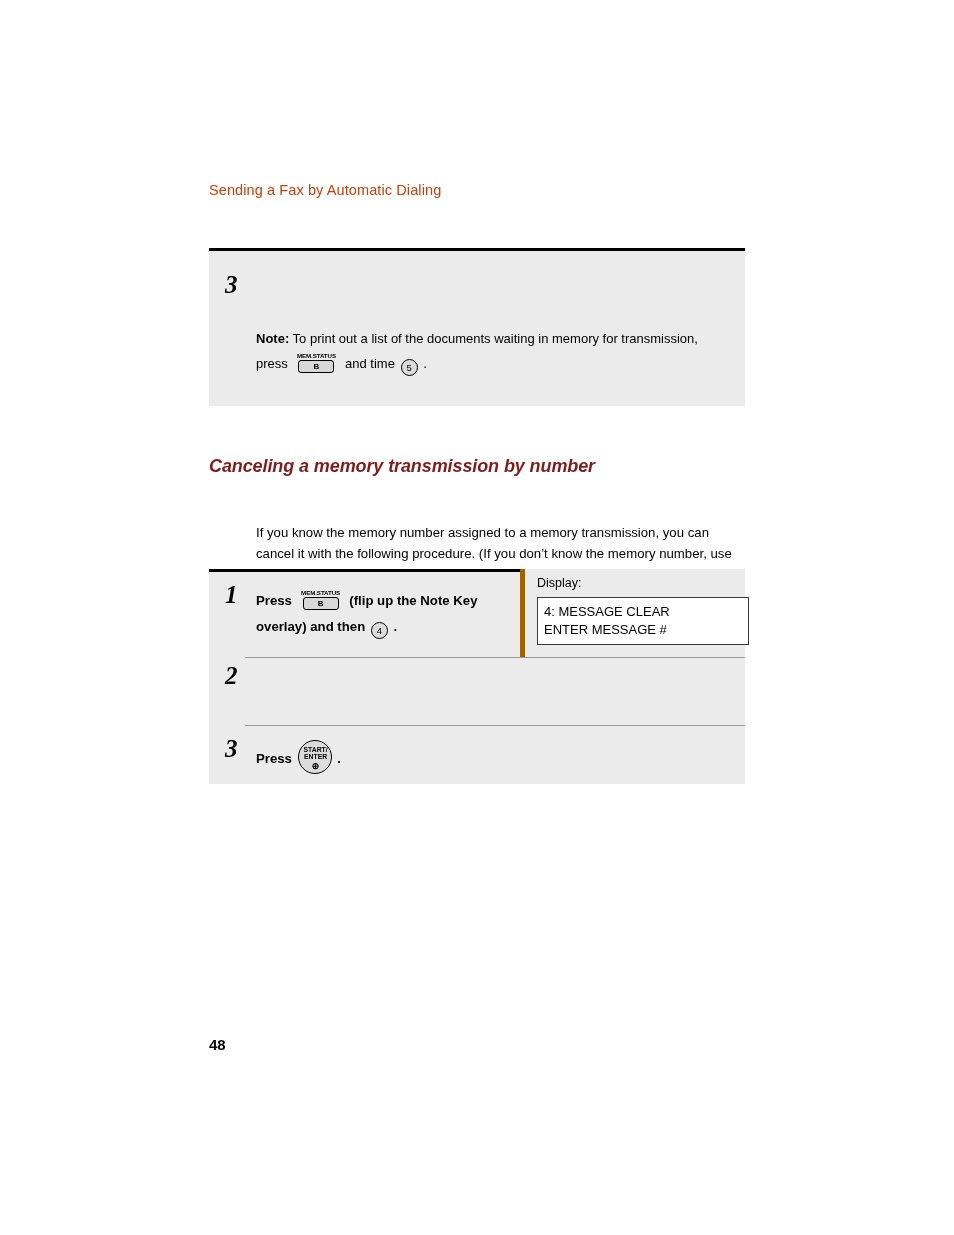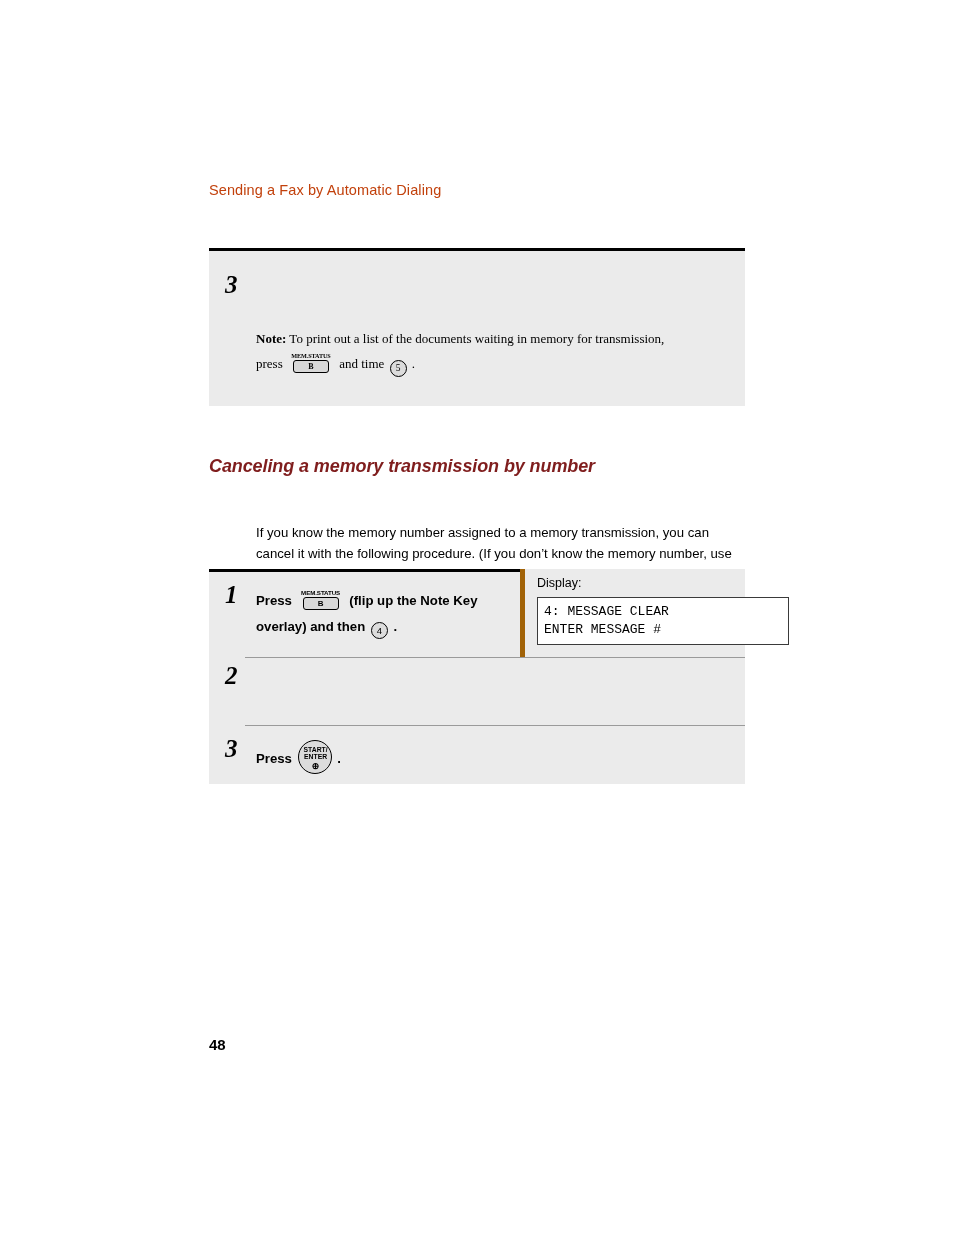--- a/index.html
+++ b/index.html
@@ -217,30 +217,29 @@
   }
   .display-label {
     position: absolute;
     left: 12px; top: 7px;
     font-size: 12.5px;
     color: #000;
   }
   .display-screen {
     position: absolute;
     left: 12px; top: 28px;
-    width: 252px;
+    width: 212px;
     height: 48px;
     border: 1px solid #3a3a3a;
     background: #ffffff;
     box-sizing: border-box;
     padding: 5px 6px 0 6px;
     font-size: 13px;
     line-height: 1.35;
     color: #000;
-    font-family: Liberation Mono, monospace;
   }
 
   .hr-thin {
     position: absolute;
     height: 0;
     border-top: 1px solid #9a9a9a;
   }
 
   
   .page-number {
@@ -259,21 +258,21 @@
 <div class="page">
 
   <div class="running-head">Sending a Fax by Automatic Dialing</div>
 
   <div class="step-box top-rule" style="left:209px; top:248px; width:536px; height:158px;">
   </div>
 
   <div class="step-num" style="left:225px; top:271px;">3</div>
 
 
-  <div class="note-text" style="left:256px; top:326px; width:470px;font-family:Liberation Serif, serif;">
+  <div class="note-text" style="left:256px; top:326px; width:470px;">
     <b>Note:</b>
     <span>To print out a list of the documents waiting in memory for transmission,</span>
     <br>
     <span>press</span>
     <span class="key-memstatus">
       <span class="kl">MEM.STATUS</span>
       <span class="kb">B</span>
     </span>
     <span>and time</span>
     <span class="key-digit">5</span>

